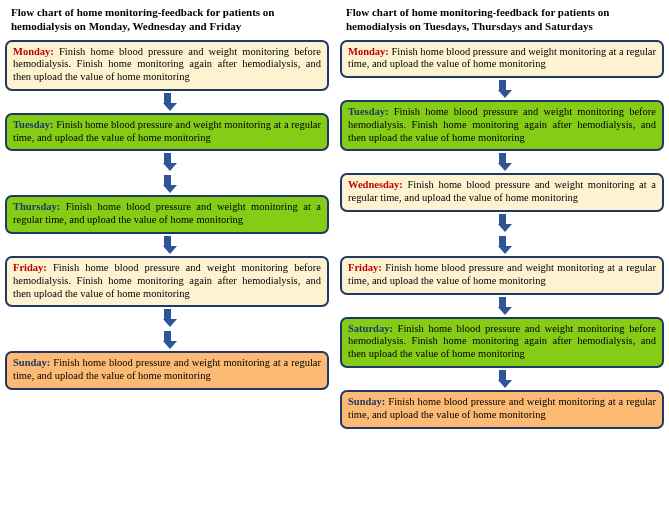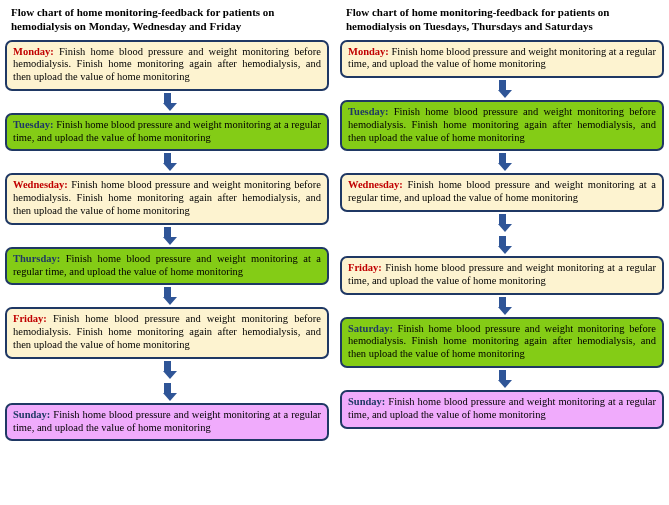--- a/index.html
+++ b/index.html
@@ -56,21 +56,21 @@
     box-sizing: border-box;
     position: relative;
   }
   .node .day {
     font-weight: bold;
   }
   .yellow { background: #fdf3d0; }
   .yellow .day { color: #c00000; }
   .green  { background: #84cc16; }
   .green .day { color: #1f3864; }
-  .blue   { background: #f0abfc; }
+  .blue   { background: #fdba74; }
   .blue .day { color: #1f3864; }
   .arrow-wrap {
     display: flex;
     justify-content: center;
     align-items: center;
     flex: 0 0 auto;
     padding: 2px 0;
   }
   .arrow {
     width: 9px;
@@ -113,23 +113,20 @@
       <div class="node green">
         <span class="day">Tuesday:</span><span> Finish home blood pressure and weight monitoring at a regular time, and upload the value of home monitoring</span>
       </div>
       <div class="arrow-wrap">
         <div class="arrow">
             <div class="shaft"></div>
             <div class="head"></div>
           </div>
       </div>
 
-      <div class="node yellow">
-        <span class="day">Wednesday:</span><span> Finish home blood pressure and weight monitoring before hemodialysis. Finish home monitoring again after hemodialysis, and then upload the value of home monitoring</span>
-      </div>
       <div class="arrow-wrap">
         <div class="arrow">
             <div class="shaft"></div>
             <div class="head"></div>
           </div>
       </div>
 
       <div class="node green">
         <span class="day">Thursday:</span><span> Finish home blood pressure and weight monitoring at a regular time, and upload the value of home monitoring</span>
       </div>

